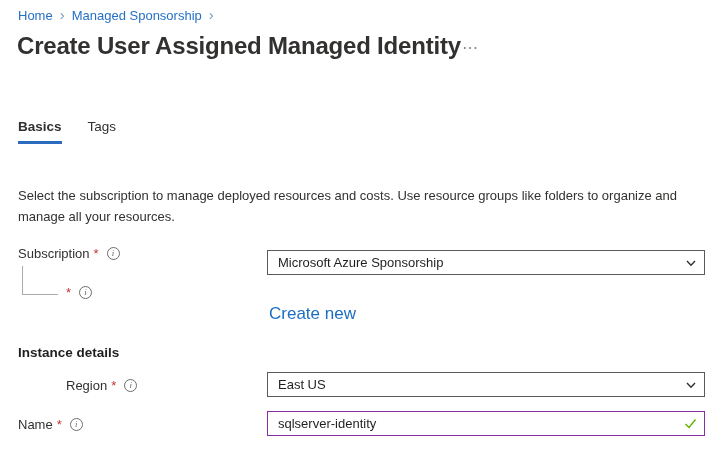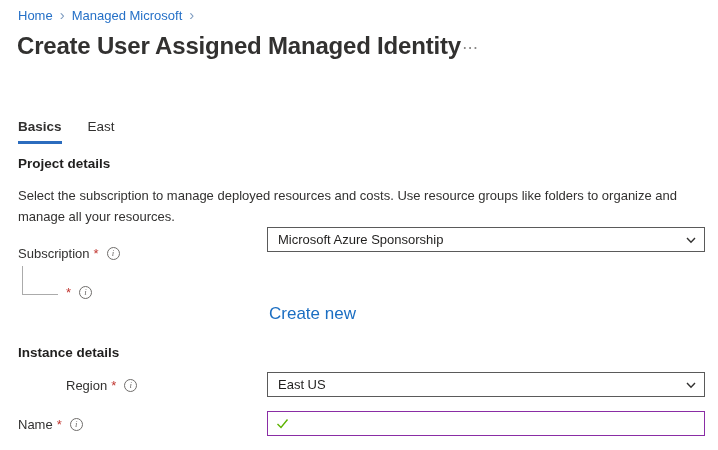--- a/index.html
+++ b/index.html
@@ -49,53 +49,52 @@
     display:flex; align-items:center; border:1px solid #5a5a5a; }
   .control.modified { border-color:#8a2da5; }
   .control .value { flex:1; padding:0 10px; font-size:13px; color:#201f1e; white-space:nowrap; overflow:hidden; }
   .chevron-icon { width:26px; display:flex; justify-content:center; align-items:center; cursor:pointer; }
   .check-icon { width:28px; display:flex; justify-content:center; align-items:center; }
 
   .name-input { flex:1; border:none; outline:none; padding:0 10px; font-size:13px; color:#201f1e;
     font-family:"Liberation Sans","DejaVu Sans",sans-serif; height:100%; background:transparent; }
 
   .pos-subscription-label { left:18px; top:246px; }
-  .pos-subscription-control { top:227px; }
+  .pos-subscription-control { top:250px; }
   .pos-rg-label { left:62px; top:285px; }
   .pos-rg-control { top:279px; }
   .create-new { position:absolute; left:269px; top:304px; font-size:17px; color:#1b6ec2; cursor:pointer; text-decoration:none; }
   .pos-region-label { left:18px; top:378px;margin-left:48px; }
   .pos-region-control { top:372px; }
   .pos-name-label { left:18px; top:417px; }
   .pos-name-control { top:411px; }
 
   .elbow { position:absolute; left:22px; top:266px; width:36px; height:29px;
     border-left:1px solid #ababab; border-bottom:1px solid #ababab; }
 </style>
 </head>
 <body>
 
 <div class="page">
 
   <nav class="breadcrumb">
     <a class="crumb">Home</a>
     <span class="crumb-sep"></span>
-    <a class="crumb">Managed Microsoft</a>
+    <a class="crumb">Managed Sponsorship</a>
     <span class="crumb-sep"></span>
   </nav>
 
   <h1 class="title">Create User Assigned Managed Identity</h1>
   <span class="more-btn" title=""></span>
 
   <div class="tabs">
     <div class="tab active">Basics</div>
-    <div class="tab">East</div>
+    <div class="tab">Tags</div>
   </div>
 
-  <div class="section-heading heading-project">Project details</div>
   <p class="description">Select the subscription to manage deployed resources and costs. Use resource groups like folders to organize and manage all your resources.</p>
 
   <div class="field-label pos-subscription-label">
     <span>Subscription</span>
     <span class="req">*</span>
     <span class="info-icon"></span>
   </div>
   <div class="control pos-subscription-control">
     <span class="value">Microsoft Azure Sponsorship</span>
     <span class="chevron-icon">
@@ -128,20 +127,21 @@
         </svg>
     </span>
   </div>
 
   <div class="field-label pos-name-label">
     <span>Name</span>
     <span class="req">*</span>
     <span class="info-icon"></span>
   </div>
   <div class="control modified pos-name-control">
+    <input class="name-input" type="text" value="sqlserver-identity" style="">
     <span class="check-icon">
       <svg width="13" height="13" viewBox="0 0 13 13">
           <path d="M1.5 7 L5 10.5 L11.5 2.5" fill="none" stroke="#5db300" stroke-width="1.4"></path>
         </svg>
     </span>
   </div>
 
 </div>
 
 </body></html>

